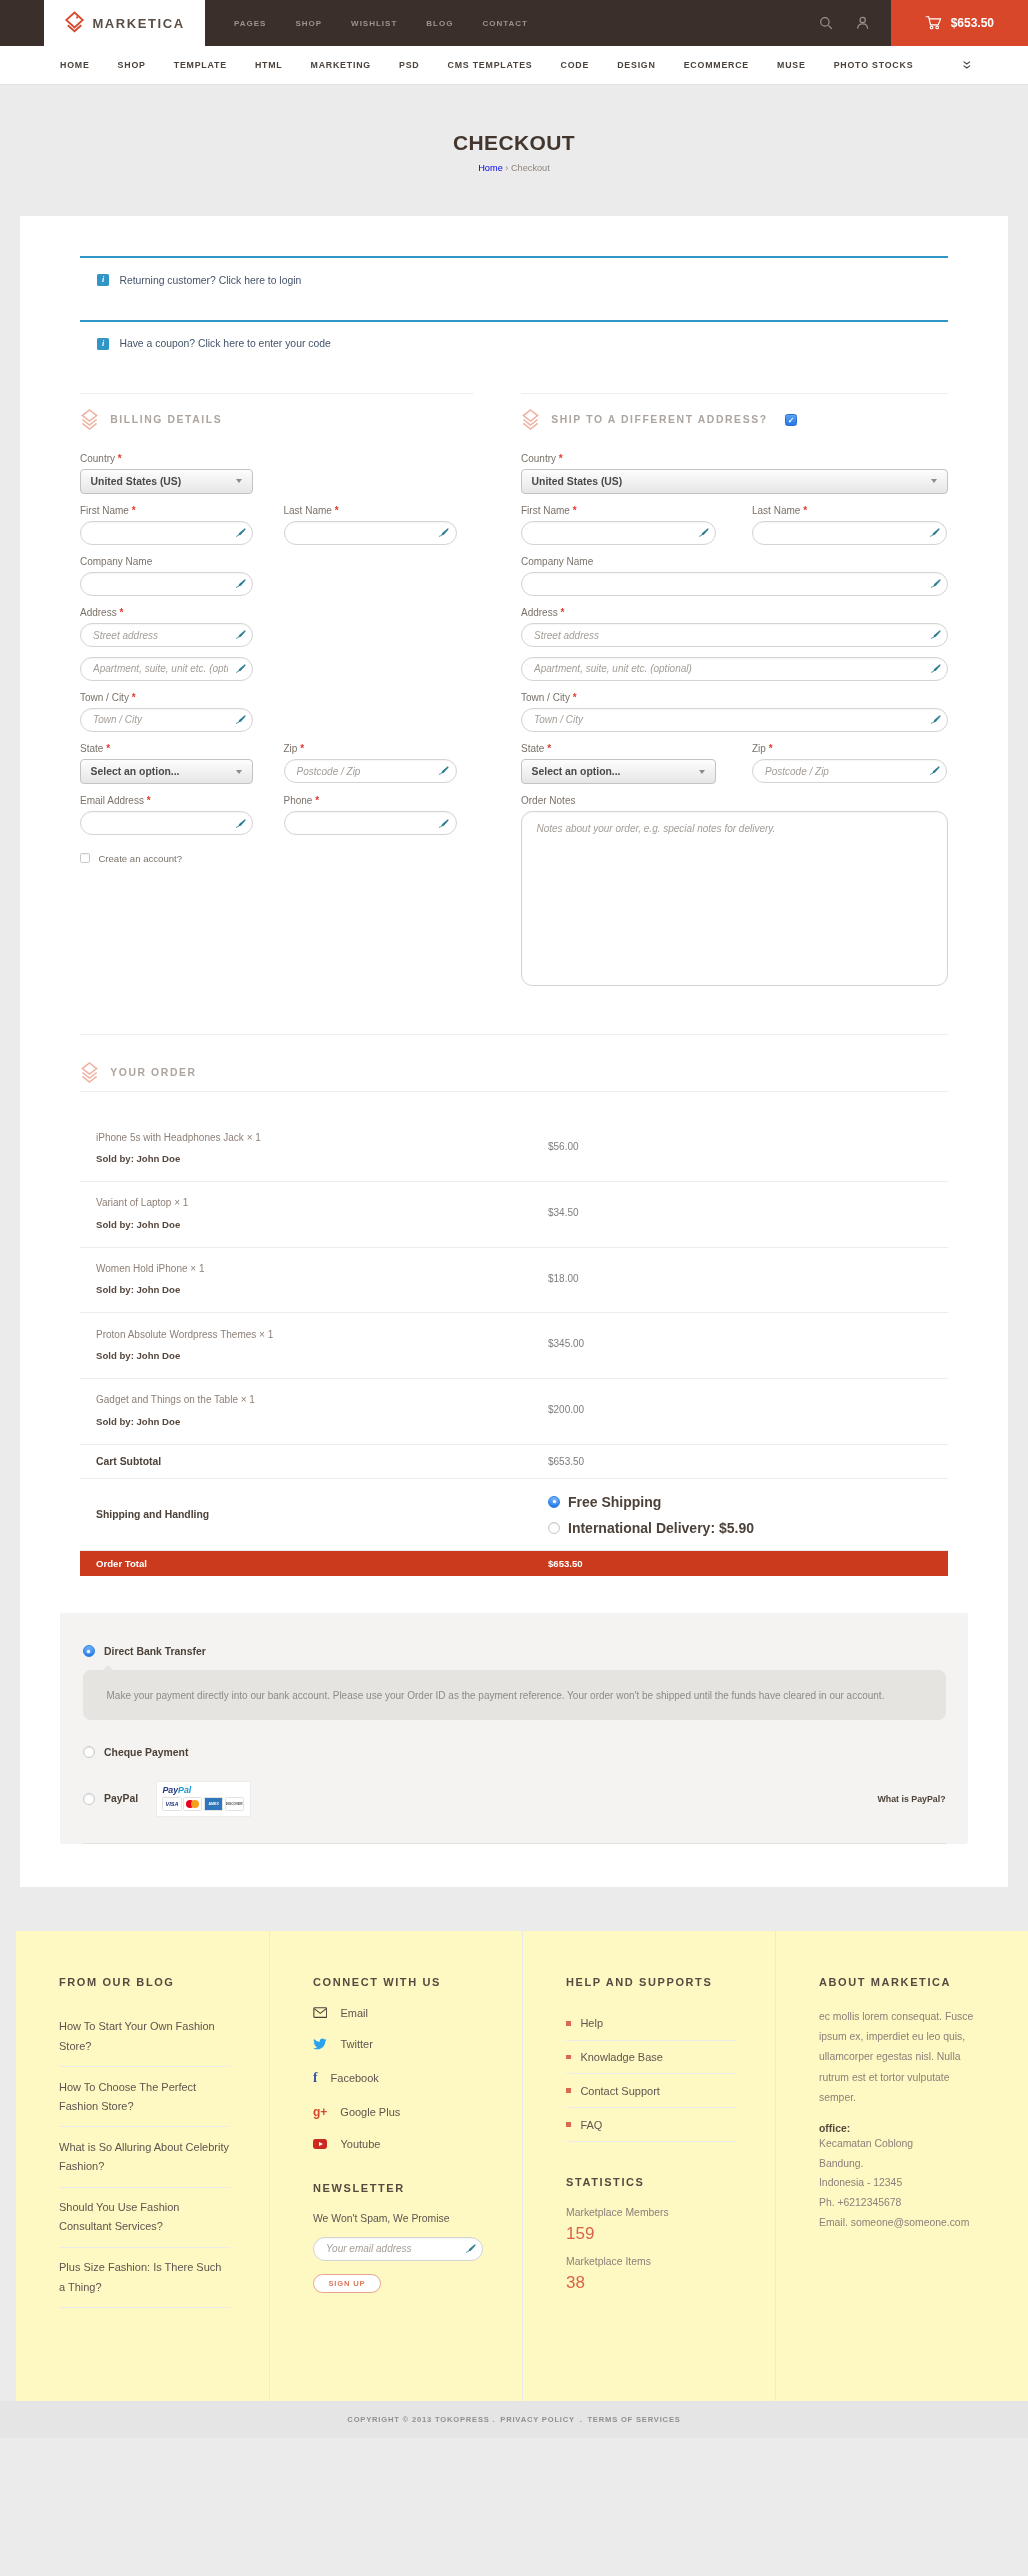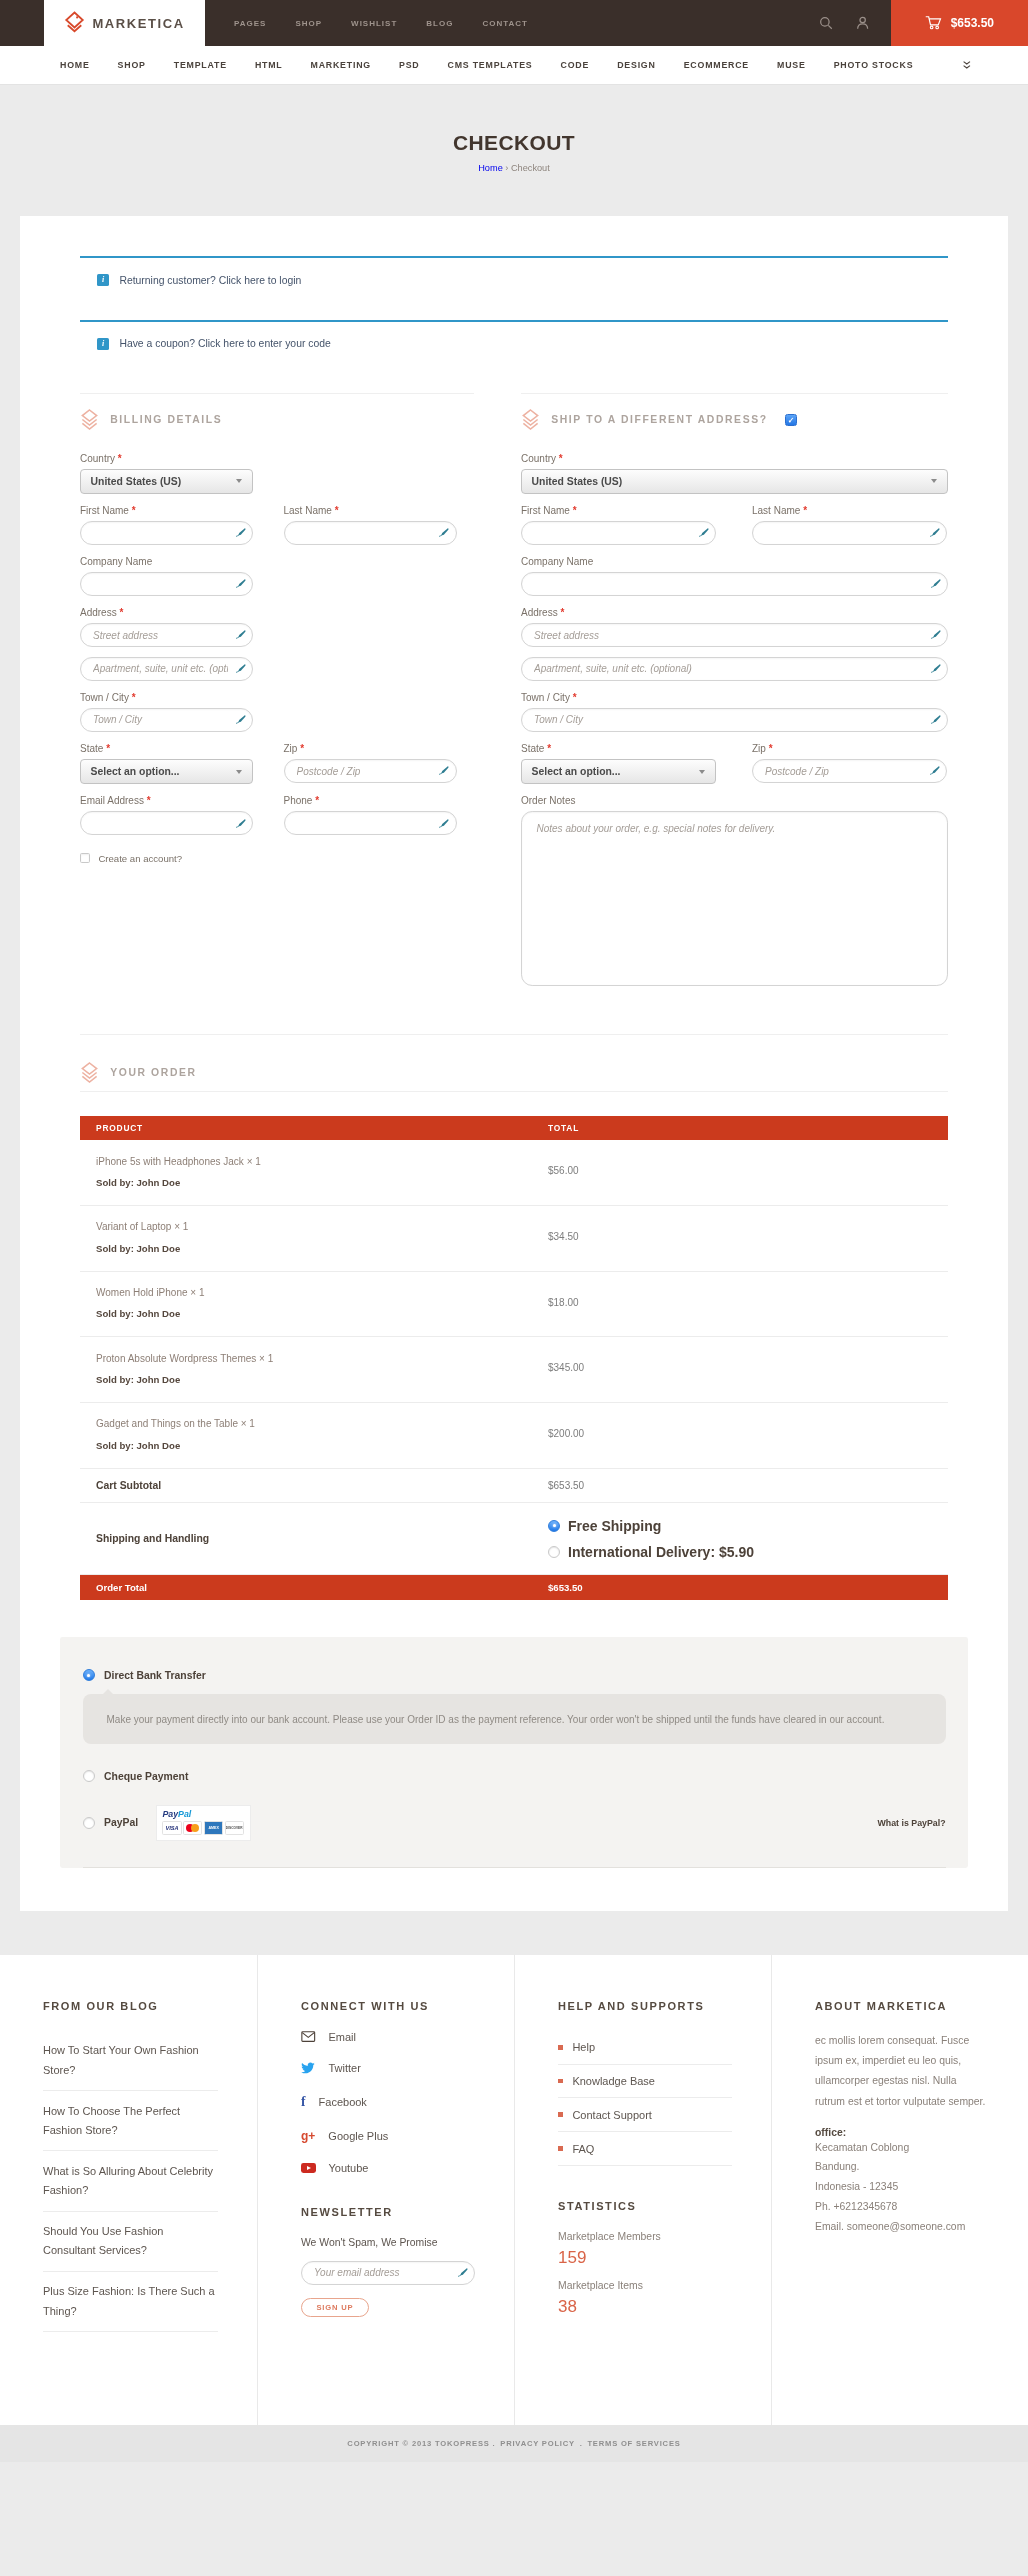--- a/index.html
+++ b/index.html
@@ -99,21 +99,21 @@
   .amex { background:#2e77bc; color:#fff; font-size:3.6px; font-weight:bold; }
   .disc { font-size:3.2px; font-weight:bold; color:#4a4a4a; }
   .disc-dot { width:4.8px; height:4.8px; border-radius:50%; background:#f4862c; margin-left:0.8px; }
   .whatpp { margin-left:auto; font-size:8.8px; font-weight:bold; color:#4d4239; }
   .pay-div { margin-top:26px; border-top:0.8px solid #e3e1dd; }
   .place-row { padding:21px 0 24px; display:flex; justify-content:flex-end; }
   .place-btn { height:30.5px; padding:0 27px; border-radius:15.3px; border:1.6px solid #eb9c82; color:#e0795b; background:transparent; font-family:"Liberation Sans",sans-serif; font-size:9.6px; font-weight:bold; letter-spacing:1.2px; cursor:pointer; }
 
   
   .gap55 { height:44px; }
-  .footer { background:#ffffff; display:flex; min-height:470px; }
+  .footer { background:#fef9c3; display:flex; min-height:470px;margin-left:16px; }
   .fcol { width:257px; padding:45px 39px 32px 43px; }
   .fcol + .fcol { border-left:0.8px solid #e9e9e9; }
   .fhead { font-size:11px; font-weight:bold; letter-spacing:1.6px; color:#554a40; margin-bottom:19px; }
   .bloglink { display:block; padding:10.4px 0; border-bottom:0.8px solid #ececec; font-size:11px; line-height:1.75; color:#5d554f; }
   .soc { display:flex; align-items:center; gap:13px; margin-bottom:19px; color:#5d554f; font-size:11px; }
   .fb-f { color:#3757a6; font-weight:bold; font-size:13.7px; font-family:"Liberation Serif",serif; }
   .gp { color:#d6492f; font-weight:bold; font-size:12px; }
   .yt { width:14.5px; height:10.4px; background:#cc2a20; border-radius:2.4px; position:relative; }
   .yt::after { content:""; position:absolute; left:5.6px; top:2.8px; border-top:2.4px solid transparent; border-bottom:2.4px solid transparent; border-left:4px solid #fff; }
   .nl-head { margin-top:32px; }
@@ -428,24 +428,20 @@
     <div class="sec-head">
       <svg width="19" height="21" viewBox="0 0 24 26">
           <path d="M12 1 L21 8 L12 15 L3 8 Z" fill="none" stroke="#edb2a2" stroke-width="2"></path>
           <path d="M3 13 L12 20 L21 13" fill="none" stroke="#edb2a2" stroke-width="2"></path>
           <path d="M3 18 L12 25 L21 18" fill="none" stroke="#edb2a2" stroke-width="2"></path>
         </svg>
       <span class="sec-title">YOUR ORDER</span>
     </div>
 
     <div class="otable">
-      <div class="ohead">
-        <span class="cp">PRODUCT</span>
-        <span>TOTAL</span>
-      </div>
 
       <div class="orow">
         <div class="cp">
             <div class="pname">iPhone 5s with Headphones Jack × 1</div>
             <div class="soldby">Sold by: John Doe</div>
           </div>
         <div class="pprice">$56.00</div>
       </div>
       <div class="orow">
         <div class="cp">

